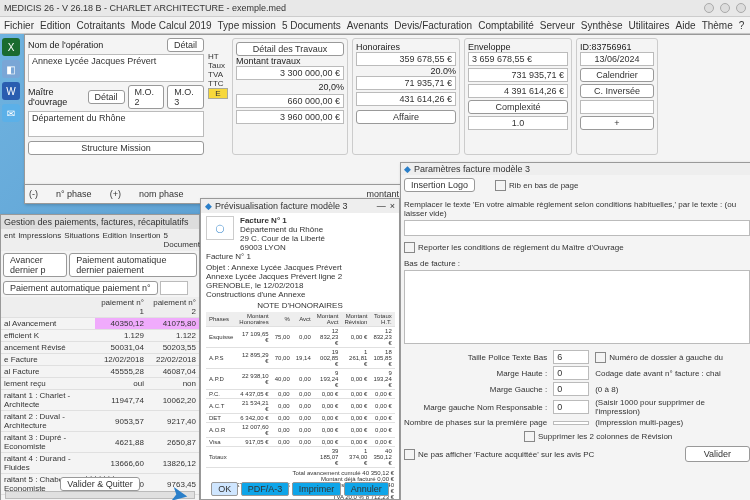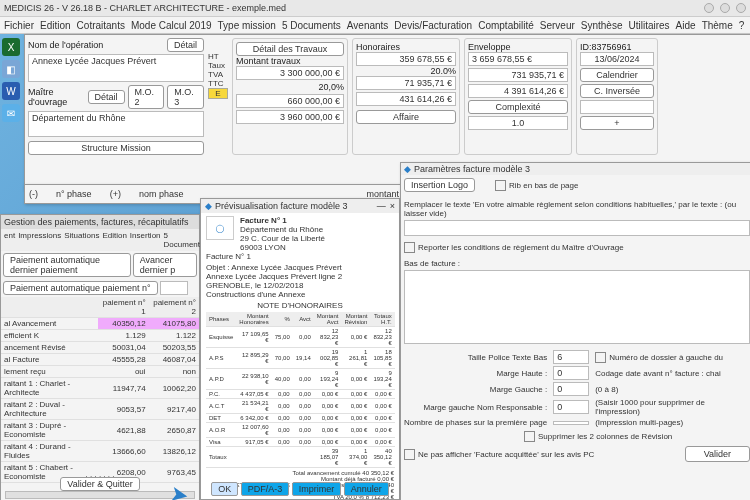--- a/index.html
+++ b/index.html
@@ -132,22 +132,22 @@
     <div style="background:#ddd;padding:2px 3px">Gestion des paiements, factures, récapitulatifs</div>
     <div style="display:flex;gap:3px;padding:2px 3px;background:#eee" class="mini">
       <span>ent</span>
       <span>Impressions</span>
       <span>Situations</span>
       <span>Edition</span>
       <span>Insertion</span>
       <span>5 Documents</span>
     </div>
     <div style="padding:2px;display:flex;gap:2px" class="mini">
+      <span class="hdr-btn">Avancer dernier p</span>
       <span class="hdr-btn">Paiement automatique dernier paiement</span>
-      <span class="hdr-btn">Avancer dernier p</span>
     </div>
     <div style="padding:2px;display:flex;gap:2px" class="mini">
       <span class="hdr-btn">Paiement automatique paiement n°</span>
       <span class="fld" style="width:20px"></span>
     </div>
     <table class="tbl">
       <tbody>
           <tr>
             <th></th>
             <th>paiement n° 1</th>
@@ -162,20 +162,25 @@
           </tr>
           <tr>
             <td>efficient K</td>
             <td>1.129</td>
             <td>1.122</td>
           </tr>
           <tr>
             <td>ancement Révisé</td>
             <td>50031,04</td>
             <td>50203,55</td>
+          </tr>
+          <tr>
+            <td>e Facture</td>
+            <td>12/02/2018</td>
+            <td>22/02/2018</td>
           </tr>
           <tr>
             <td>al Facture</td>
             <td>45555,28</td>
             <td>46087,04</td>
           </tr>
           <tr>
             <td>lement reçu</td>
             <td>oui</td>
             <td>non</td>

